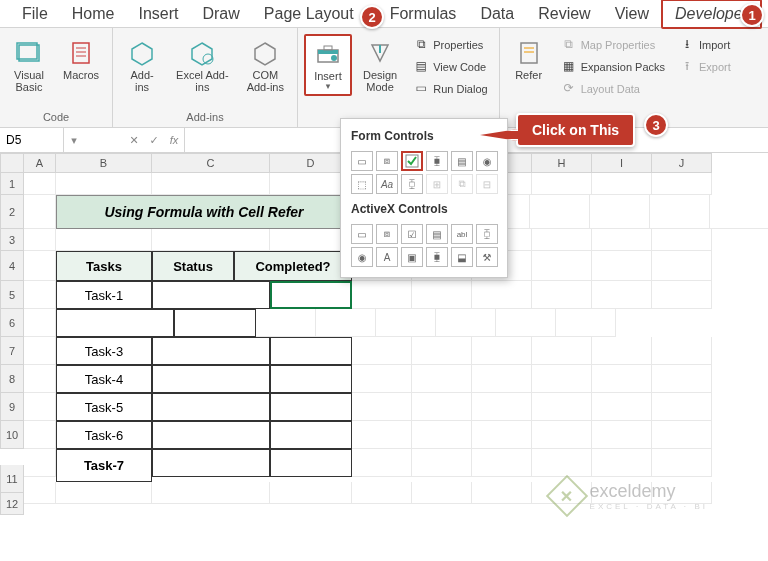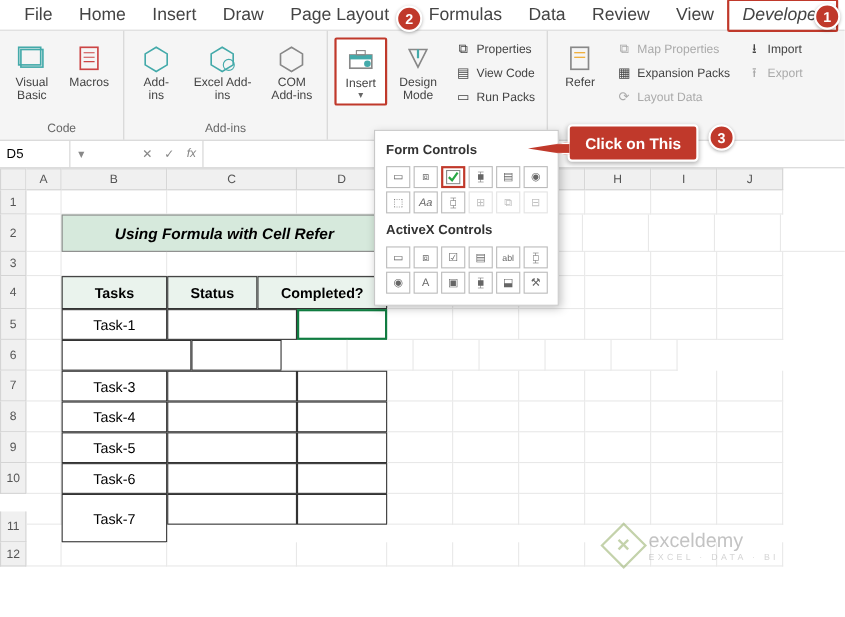--- a/index.html
+++ b/index.html
@@ -183,21 +183,21 @@
         <div class="rbtn small">
             <span class="icon sm">⧉</span>
             <span>Properties</span>
           </div>
         <div class="rbtn small">
             <span class="icon sm">▤</span>
             <span>View Code</span>
           </div>
         <div class="rbtn small">
             <span class="icon sm">▭</span>
-            <span>Run Packs</span>
+            <span>Run Dialog</span>
           </div>
       </div>
     </div>
     <div class="group-label">&nbsp;</div>
   </div>
 
   <div class="group" style="border-right:none">
     <div class="group-body">
       <div class="rbtn">
         <div class="icon">
@@ -390,21 +390,21 @@
           <div class="cell data-cell" style="width: 82px; height: 28px;"></div>
           <div class="cell" style="width: 60px; height: 28px;"></div>
           <div class="cell" style="width: 60px; height: 28px;"></div>
           <div class="cell" style="width: 60px; height: 28px;"></div>
           <div class="cell" style="width: 60px; height: 28px;"></div>
           <div class="cell" style="width: 60px; height: 28px;"></div>
           <div class="cell" style="width: 60px; height: 28px;"></div>
         </div>
         <div class="cellrow">
           <div class="cell" style="width: 32px; height: 28px;"></div>
-          <div class="cell data-cell" style="width: 96px; height: 44px;">Task-7</div>
+          <div class="cell data-cell" style="width: 96px; height: 33px; font-weight: bold;">Task-7</div>
           <div class="cell data-cell" style="width: 118px; height: 28px;"></div>
           <div class="cell data-cell" style="width: 82px; height: 28px;"></div>
           <div class="cell" style="width: 60px; height: 28px;"></div>
           <div class="cell" style="width: 60px; height: 28px;"></div>
           <div class="cell" style="width: 60px; height: 28px;"></div>
           <div class="cell" style="width: 60px; height: 28px;"></div>
           <div class="cell" style="width: 60px; height: 28px;"></div>
           <div class="cell" style="width: 60px; height: 28px;"></div>
         </div>
         <div class="cellrow">

